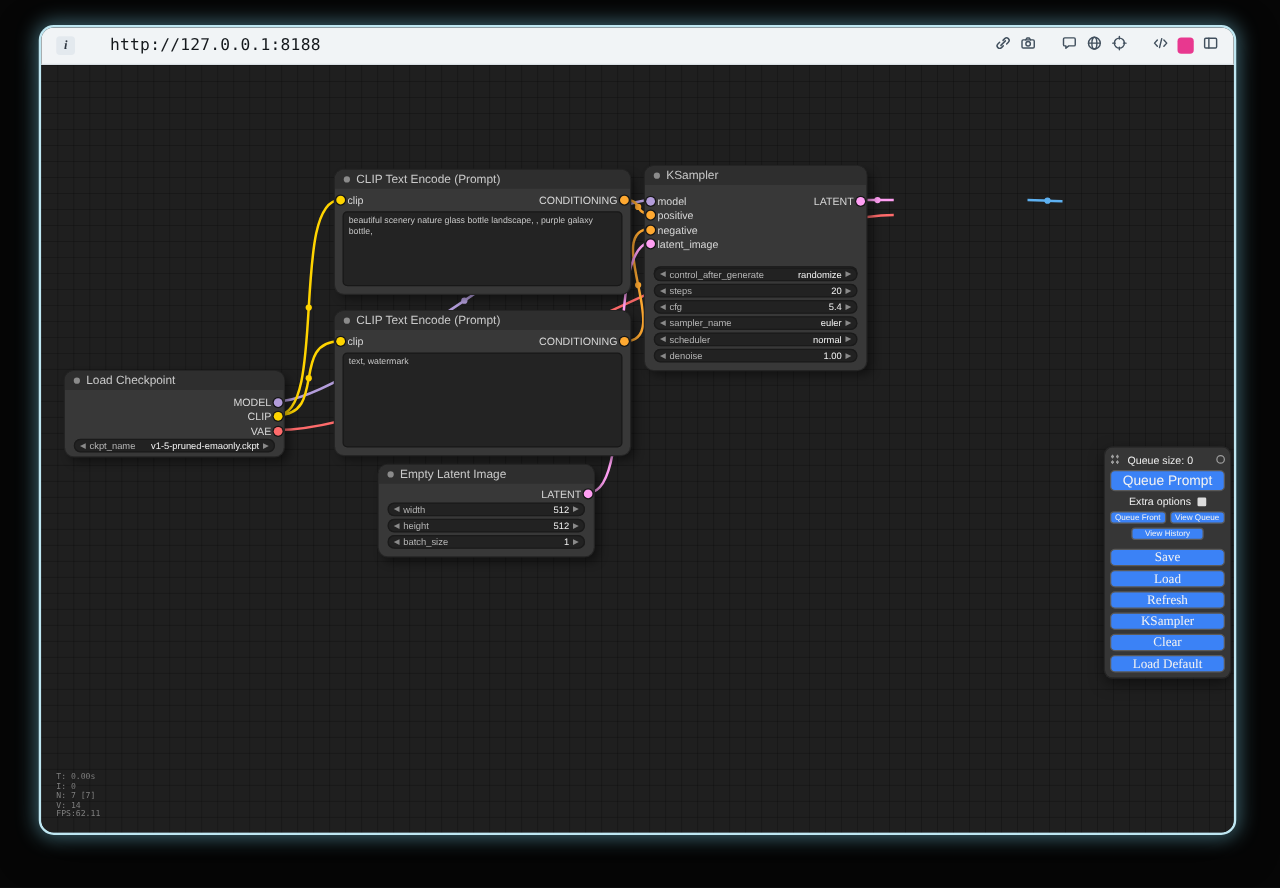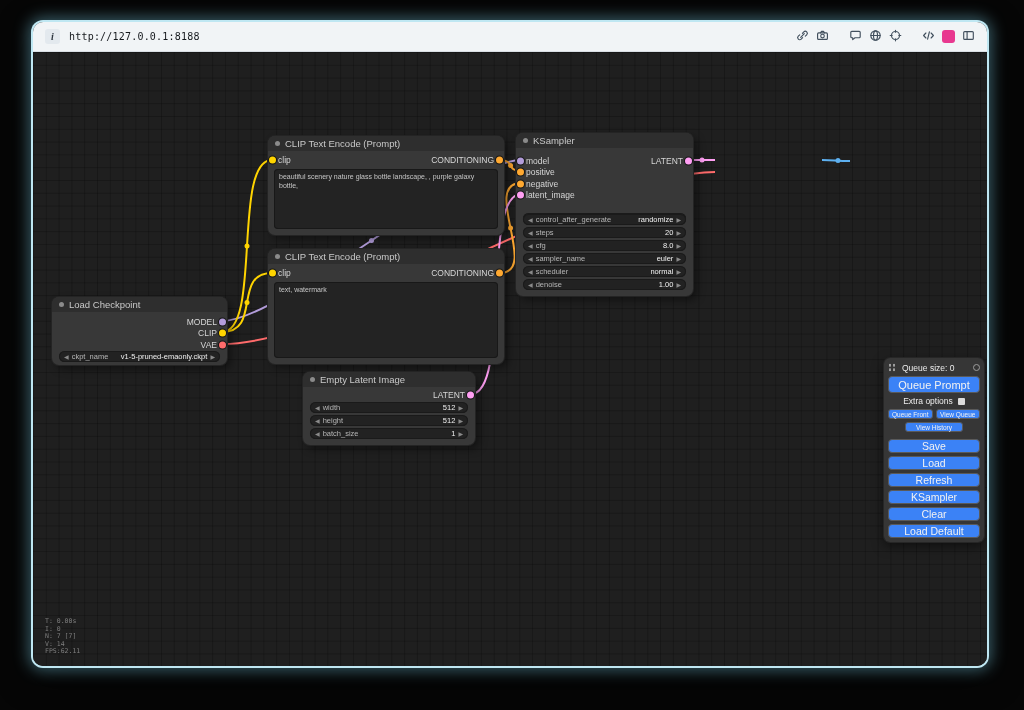--- a/index.html
+++ b/index.html
@@ -9,21 +9,21 @@
   
   .window { position:absolute; left:33px; top:22px; width:954px; height:644px;
     border-radius:10px; background:#1f1f1f; overflow:hidden; display:flex; flex-direction:column;
     box-shadow:0 0 0 2px #bfe7f2, 0 0 16px 4px rgba(129,212,237,.45), 0 10px 34px rgba(0,0,0,.85); }
 
   
   .titlebar { height:30px; flex:none; background:#f1f4f6; border-bottom:1px solid #d9dfe4;
     display:flex; align-items:center; padding:0 12px; gap:9px; }
   .tb-info { width:15px; height:15px; border-radius:3px; background:#e3e9ee; color:#2d3640;
     font:italic bold 10px "Liberation Serif", serif; display:grid; place-items:center; }
-  .tb-url { font-family:"DejaVu Sans Mono", monospace; font-size:10px; color:#14181c; letter-spacing:.2px; }
+  .tb-url { font-family:"DejaVu Sans Mono", monospace; font-size:13px; color:#14181c; letter-spacing:.2px;margin-left:19px; }
   .tb-icons { margin-left:auto; display:flex; align-items:center; gap:7px; }
   .tb-icons svg { width:13px; height:13px; stroke:#42505e; fill:none; stroke-width:1.15;
     stroke-linecap:round; stroke-linejoin:round; }
   .gap { width:6px; }
   .tb-ext { width:13px; height:13px; border-radius:3px; background:#e8388f; }
 
   
   .canvas { position:relative; flex:1; background-color:#1f1f1f;
     background-image: linear-gradient(rgba(0,0,0,.22) 1px, transparent 1px),
                       linear-gradient(90deg, rgba(0,0,0,.22) 1px, transparent 1px);
@@ -74,21 +74,21 @@
     border:1px solid #9c9c9c; }
   .btn { background:#3b82f6; border:1px solid #5a5a5a; border-radius:4px; color:#f2f2f2;
     display:grid; place-items:center; cursor:pointer; }
   .btn-queue { height:17px; font-size:11px; }
   .extra-row { display:flex; align-items:center; justify-content:center; gap:5px;
     height:10px; font-size:8.5px; color:#ececec; }
   .checkbox { width:7px; height:7px; background:#dcdcdc; border-radius:1px; }
   .small-row { display:flex; gap:3px; justify-content:center; }
   .btn-small { height:10px; font-size:6.5px; flex:1; border-radius:3px; }
   .btn-small.vh { flex:0 0 58px; }
-  .btn-main { height:14px; font-size:10.5px; }
+  .btn-main { height:14px; font-size:10.5px;font-family:Liberation Serif, serif; }
 
   
   .stats { position:absolute; z-index:2; font-family:"DejaVu Sans Mono", monospace;
     font-size:6.5px; line-height:7.5px; color:#7f7f7f; }
 </style>
 </head>
 <body>
 
 <div class="window">
 
@@ -242,21 +242,21 @@
       </div>
       <div class="widget" style="top:94px">
         <span class="warr">◀</span>
         <span>steps</span>
         <span class="wvalue">20</span>
         <span class="warr">▶</span>
       </div>
       <div class="widget" style="top:107px">
         <span class="warr">◀</span>
         <span>cfg</span>
-        <span class="wvalue">8.0</span>
+        <span class="wvalue">5.4</span>
         <span class="warr">▶</span>
       </div>
       <div class="widget" style="top:120px">
         <span class="warr">◀</span>
         <span>sampler_name</span>
         <span class="wvalue">euler</span>
         <span class="warr">▶</span>
       </div>
       <div class="widget" style="top:133px">
         <span class="warr">◀</span>

